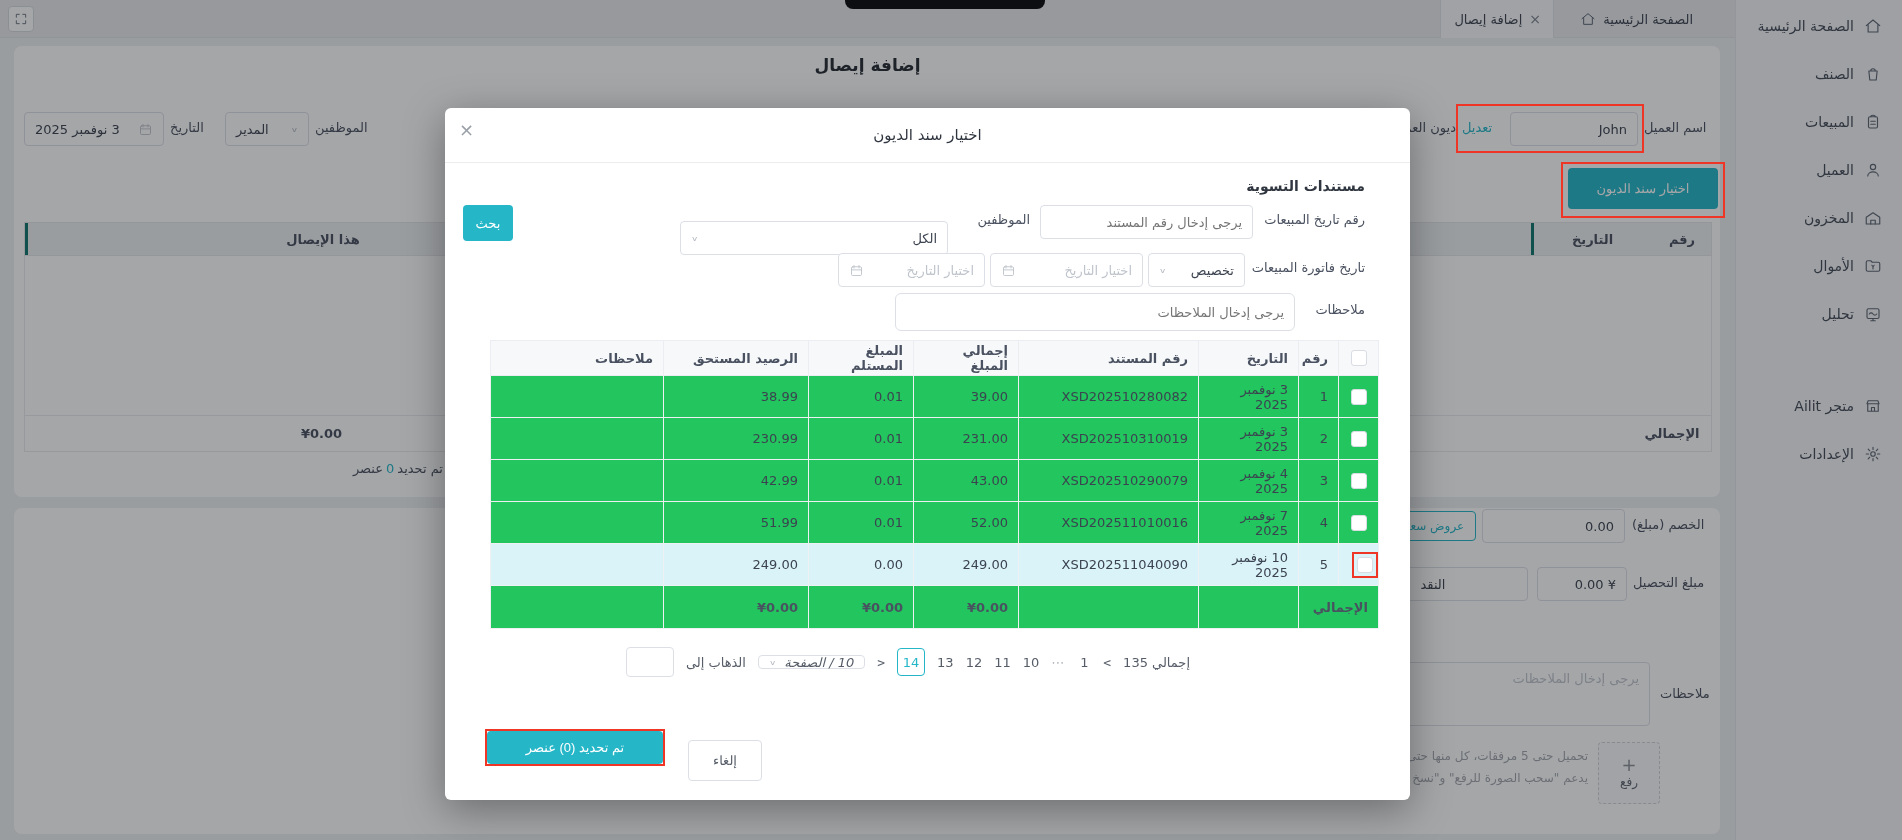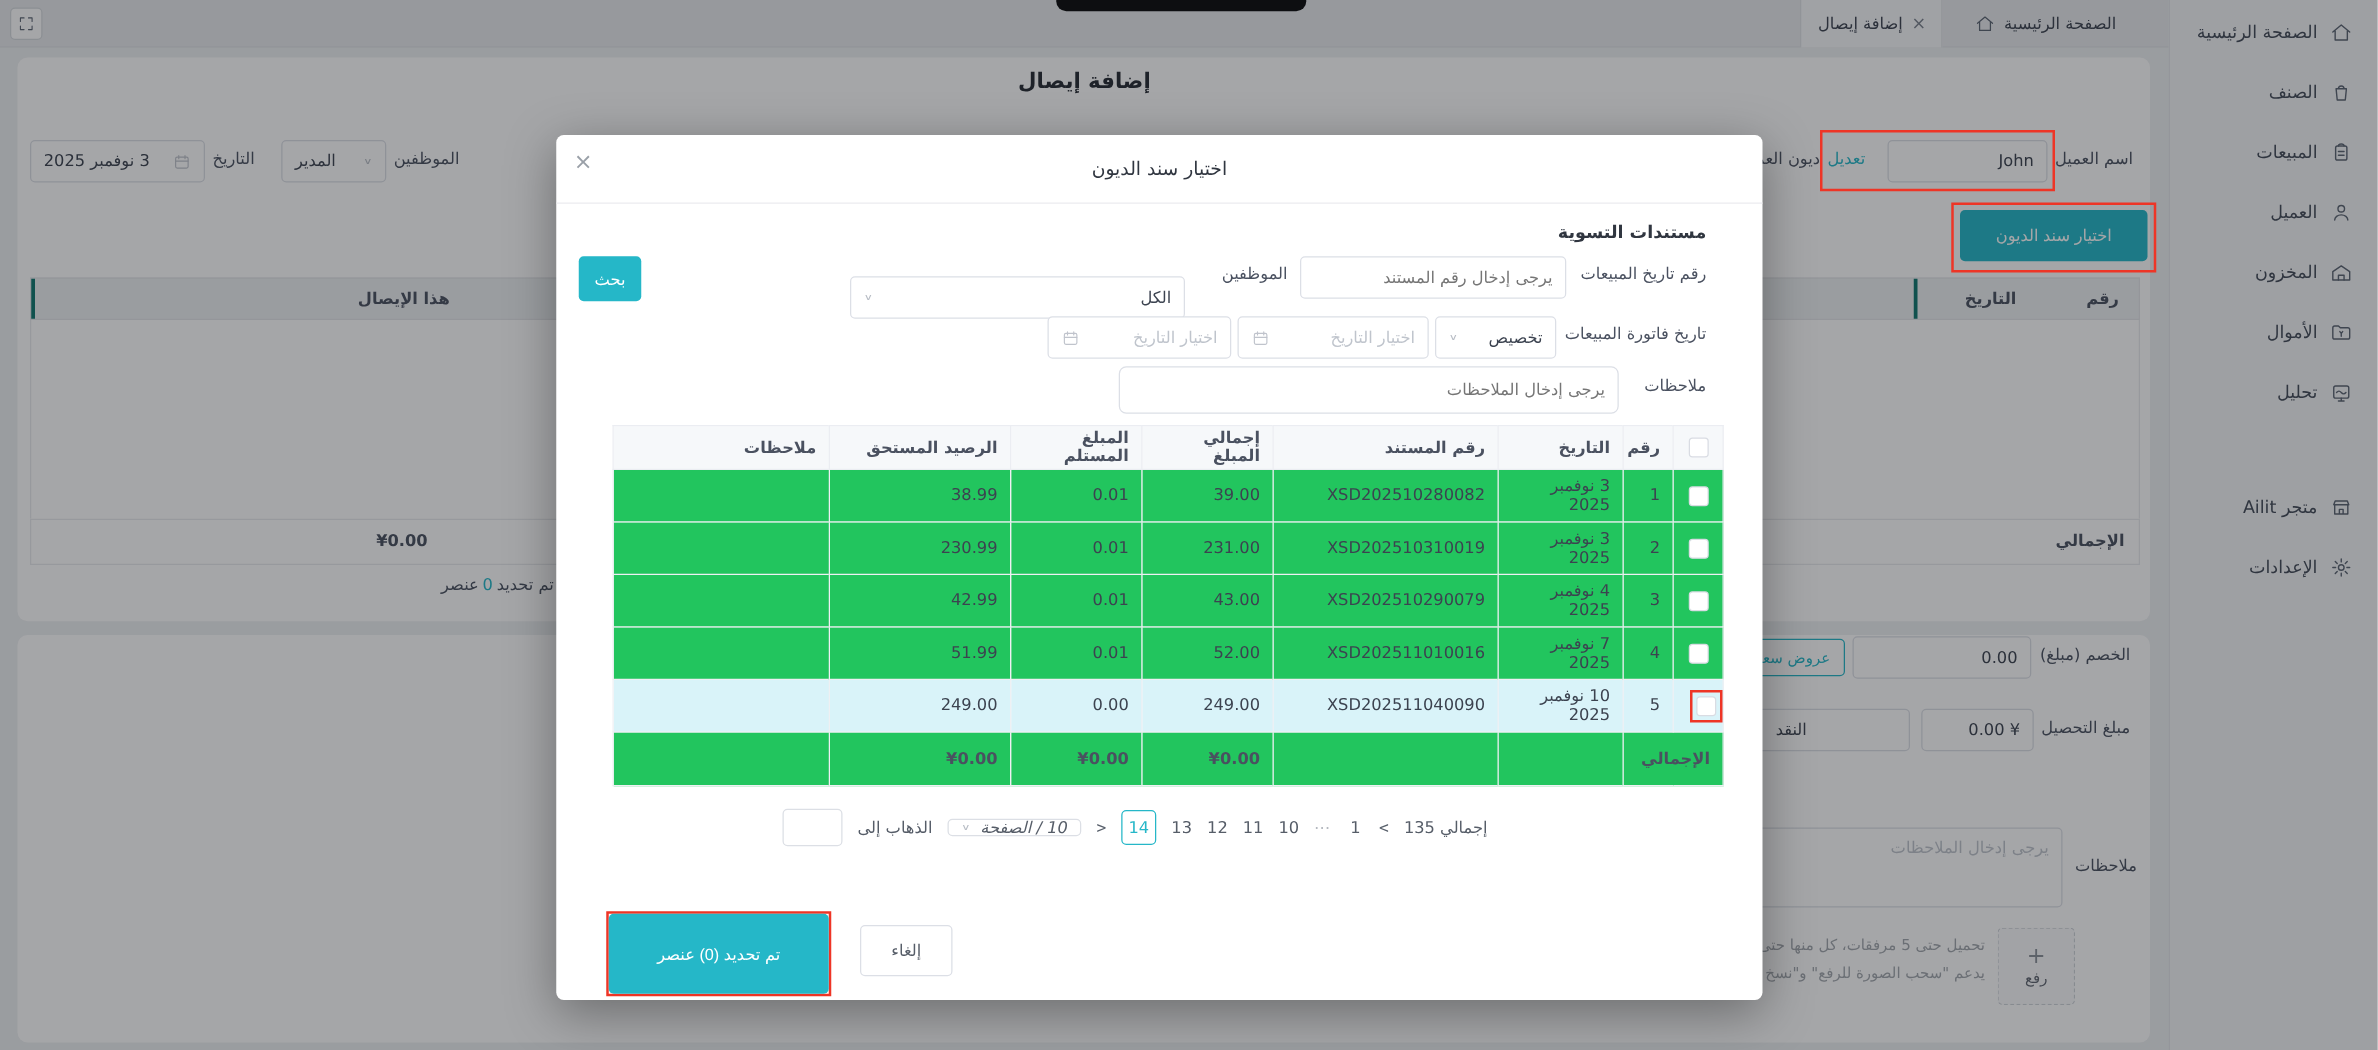--- a/index.html
+++ b/index.html
@@ -124,21 +124,21 @@
   #m-pagination { left:45px; top:539px; width:700px; height:30px; display:flex; direction:rtl; align-items:center; gap:12px; color:#565d68; }
   .pg-num { min-width:14px; text-align:center; }
   .pg-active { width:28px; height:28px; border:1px solid #25b7c8; color:#25b7c8; border-radius:4px;
       display:flex; align-items:center; justify-content:center; }
   .pg-dots { color:#b4b8bf; letter-spacing:1px; }
   .pg-chev { color:#59616c; font-family:"DejaVu Sans Mono", monospace; }
   .pg-size { height:14px; border:1px solid #dcdfe5; border-radius:4px; padding:0 10px; display:flex; align-items:center; gap:8px; background:#fff;font-style:italic; }
   .pg-goto-input { width:48px; height:30px; border:1px solid #dcdfe5; border-radius:4px; background:#fff; }
 
   #m-confirm-ring { left:40px; top:621px; }
-  #m-btn-confirm { width:176px; height:64px; background:#25b7c8; color:#fff; border:none; border-radius:4px; font-size:13px; }
+  #m-btn-confirm { width:176px; height:33px; background:#25b7c8; color:#fff; border:none; border-radius:4px; font-size:13px; }
   #m-btn-cancel { left:243px; top:632px; width:74px; height:41px; background:#fff; border:1px solid #dcdfe6; border-radius:4px;
       color:#565d68; font-size:13px; }
 </style>
 </head>
 <body>
 
 <div id="tabbar" class="abs">
   <div id="expand-btn" class="abs">
       <span class="icon16" style="width:14px;height:14px;display:flex">
         <svg viewBox="0 0 24 24" fill="none" stroke="currentColor" stroke-width="1.5" stroke-linecap="round" stroke-linejoin="round" style="width:100%;height:100%">

